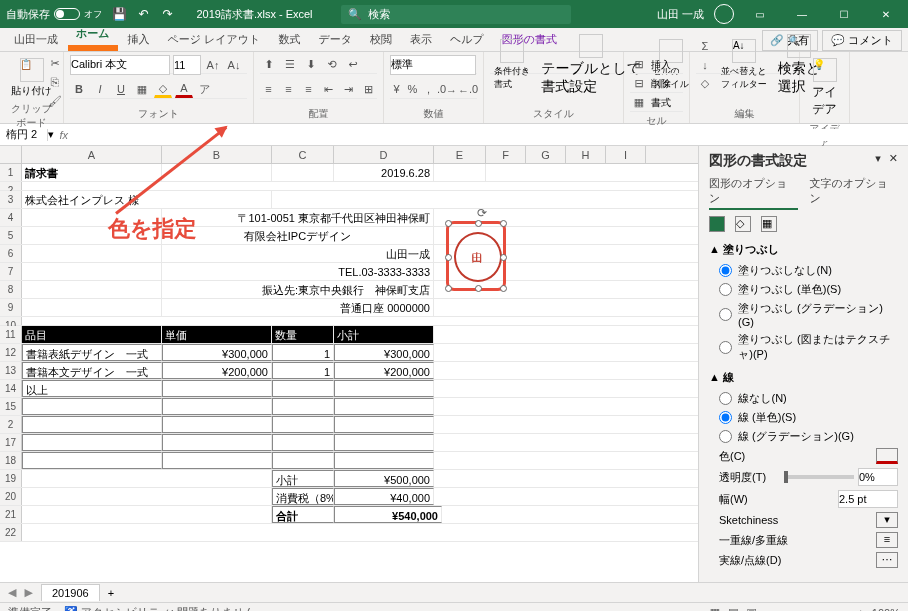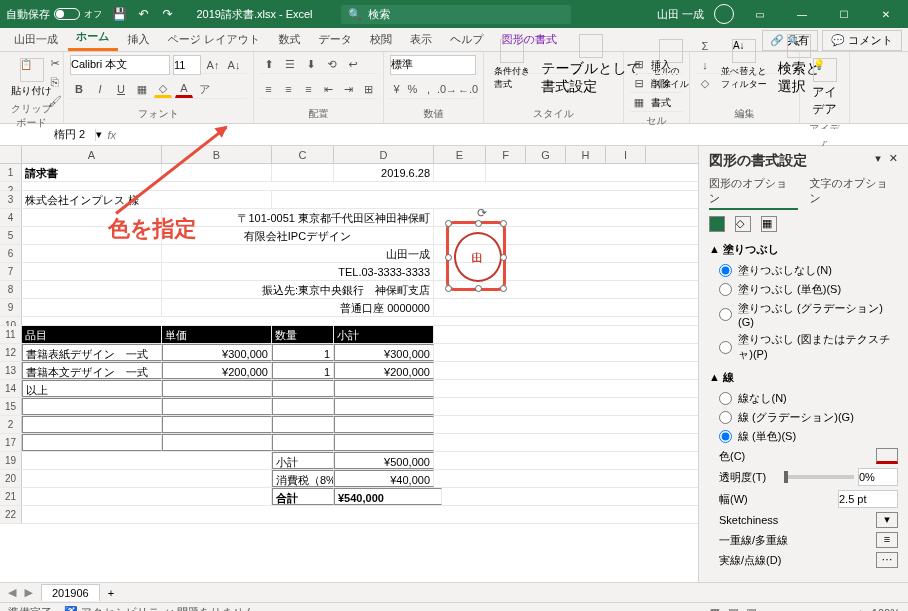--- a/index.html
+++ b/index.html
@@ -9,34 +9,34 @@
 .titlebar .toggle { width: 26px; height: 12px; border: 1px solid #fff; border-radius: 6px; position: relative; }
 .titlebar .toggle::after { content: ""; position: absolute; left: 1px; top: 1px; width: 8px; height: 8px; background: #fff; border-radius: 50%; }
 .titlebar .qat { display: flex; gap: 6px; }
 .titlebar .qat .icn { width: 18px; height: 18px; display: flex; align-items: center; justify-content: center; font-size: 12px; }
 .titlebar .filename { margin-left: 12px; font-size: 11px; }
 .titlebar .search { margin-left: 20px; background: #2f8257; border-radius: 2px; padding: 2px 8px; display: flex; align-items: center; gap: 6px; width: 230px; }
 .titlebar .right { margin-left: auto; display: flex; align-items: center; gap: 10px; }
 .titlebar .winbtn { width: 32px; height: 28px; display: flex; align-items: center; justify-content: center; font-size: 10px; }
 .tabs { background: #f3f2f1; border-bottom: 1px solid #d4d4d4; height: 24px; display: flex; align-items: flex-end; padding: 0 6px; gap: 2px; }
 .tabs .tab { padding: 4px 8px; font-size: 11px; color: #444; }
-.tabs .tab.active { border-bottom: 3px solid #f97316; color: #217346; font-weight: 600; }
+.tabs .tab.active { border-bottom: 6px solid #f97316; color: #217346; font-weight: 600; }
 .tabs .rightbtns { margin-left: auto; display: flex; gap: 4px; align-items: center; }
 .tabs .sharebtn { border: 1px solid #ccc; padding: 2px 8px; font-size: 11px; display:flex;align-items:center;gap:3px;}
 .ribbon { background: #f3f2f1; height: 72px; display: flex; border-bottom: 1px solid #d4d4d4; }
 .ribbon .group { border-right: 1px solid #e1dfdd; padding: 4px 6px 2px 6px; display: flex; flex-direction: column; justify-content: space-between; }
 .ribbon .group .glabel { text-align: center; font-size: 10px; color: #666; margin-top: 2px; }
 .ribbon .row { display: flex; gap: 3px; align-items: center; }
 .ribbon .btn { width: 18px; height: 18px; display: flex; align-items: center; justify-content: center; border: 1px solid transparent; font-size: 11px; color:#555;}
 .ribbon select, .ribbon input { font-size: 11px; border: 1px solid #ccc; height: 20px; }
 .ribbon .vbtn { display: flex; flex-direction: column; align-items: center; gap: 2px; font-size: 10px; padding: 2px 4px; }
 .ribbon .vbtn .bicn { width: 24px; height: 24px; border: 1px solid #ccc; }
 .namebox { background: #fff; border-bottom: 1px solid #d4d4d4; height: 22px; display: flex; align-items: center; }
 .namebox input { border: none; padding: 0 6px; font-size: 11px; }
-.namebox .nb { width: 48px; border-right: 1px solid #d4d4d4; margin-left: 48px; }
+.namebox .nb { width: 48px; border-right: 1px solid #d4d4d4; }
 .namebox .fxlbl { padding: 0 6px; font-style: italic; color: #777; }
 .namebox .fx { flex: 1; }
 .worksheet { position: relative; display: flex; height: 436px; }
 .grid { flex: 1; overflow: hidden; position: relative; }
 .colhdr { display: flex; height: 18px; background: #f3f2f1; border-bottom: 1px solid #ccc; }
 .colhdr .sel { width: 22px; border-right: 1px solid #ccc; }
 .colhdr .c { border-right: 1px solid #ccc; text-align: center; font-size: 11px; color: #555; line-height: 18px; }
 .rows { position: relative; }
 .row { display: flex; height: 18px; border-bottom: 1px solid #e8e8e8; }
 .row .rn { width: 22px; background: #f3f2f1; border-right: 1px solid #ccc; text-align: center; font-size: 10px; color: #555; line-height: 18px; }
@@ -370,36 +370,43 @@
           <div class="cell bord" style="width:100px"></div>
         </div>
       <div class="row">
           <div class="rn">17</div>
           <div class="cell bord" style="width:140px"></div>
           <div class="cell bord" style="width:110px"></div>
           <div class="cell bord" style="width:62px"></div>
           <div class="cell bord" style="width:100px"></div>
         </div>
       <div class="row">
+          <div class="rn">18</div>
+          <div class="cell bord" style="width:140px"></div>
+          <div class="cell bord" style="width:110px"></div>
+          <div class="cell bord" style="width:62px"></div>
+          <div class="cell bord" style="width:100px"></div>
+        </div>
+      <div class="row">
           <div class="rn">19</div>
           <div class="cell" style="width:250px"></div>
           <div class="cell bord" style="width:62px">小計</div>
           <div class="cell bord" style="width:100px;text-align:right">¥500,000</div>
         </div>
       <div class="row">
           <div class="rn">20</div>
           <div class="cell" style="width:250px"></div>
           <div class="cell bord" style="width:62px">消費税（8%）</div>
           <div class="cell bord" style="width:100px;text-align:right">¥40,000</div>
         </div>
       <div class="row">
           <div class="rn">21</div>
           <div class="cell" style="width:250px"></div>
           <div class="cell bord" style="width:62px;font-weight:600">合計</div>
-          <div class="cell bord" style="width:108px;font-weight:600">¥540,000</div>
+          <div class="cell bord" style="width:108px;text-align:right;font-weight:600">¥540,000</div>
         </div>
       <div class="row">
           <div class="rn">22</div>
         </div>
 
       <div class="shape-sel">
         <span class="rothandle">⟳</span>
         <div class="shape-oval"></div>
         <div class="shape-txt">山田</div>
         <div class="handle" style="left:-4px;top:-4px"></div>
@@ -450,26 +457,26 @@
           <span>塗りつぶし (図またはテクスチャ)(P)</span>
         </div>
     </div>
     <div class="sect">
       <div class="shead">▲ <span>線</span></div>
       <div class="opt">
           <input type="radio" style="">
           <span>線なし(N)</span>
         </div>
       <div class="opt">
+          <input type="radio" checked="" style="">
+          <span>線 (単色)(S)</span>
+        </div>
+      <div class="opt">
           <input type="radio" style="">
           <span>線 (グラデーション)(G)</span>
-        </div>
-      <div class="opt">
-          <input type="radio" checked="" style="">
-          <span>線 (単色)(S)</span>
         </div>
       <div class="prop">
           <span>色(C)</span>
           <span style="width:22px;height:16px;border:1px solid #888;border-bottom:3px solid #c00000;display:inline-block"></span>
         </div>
       <div class="prop">
           <span>透明度(T)</span>
           <div style="display:flex;gap:4px;align-items:center">
             <div class="slider"></div>
             <input style="width: 40px;" value="0%">

